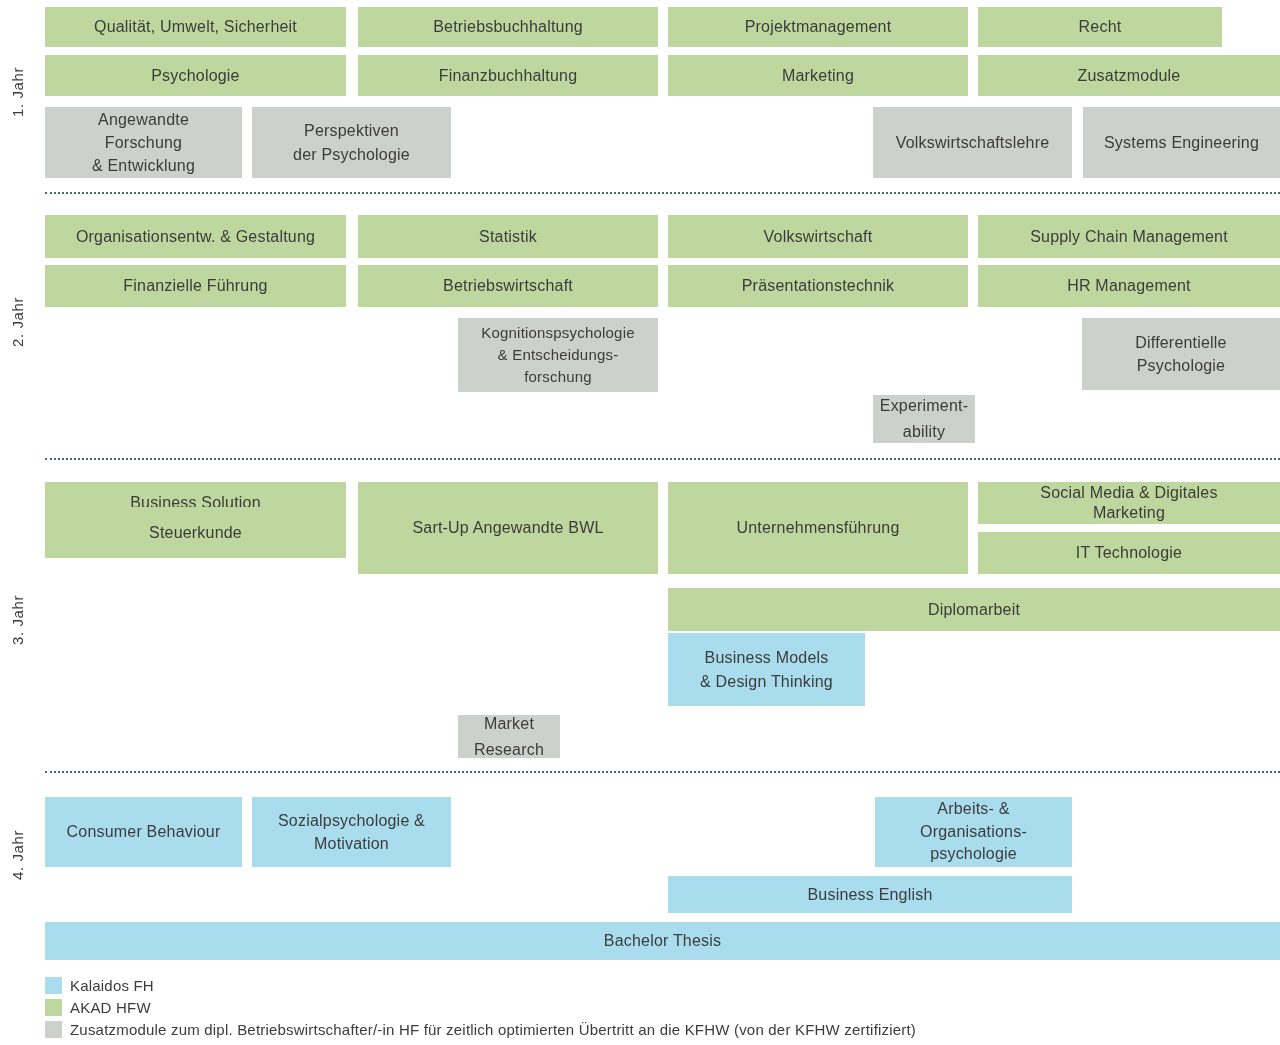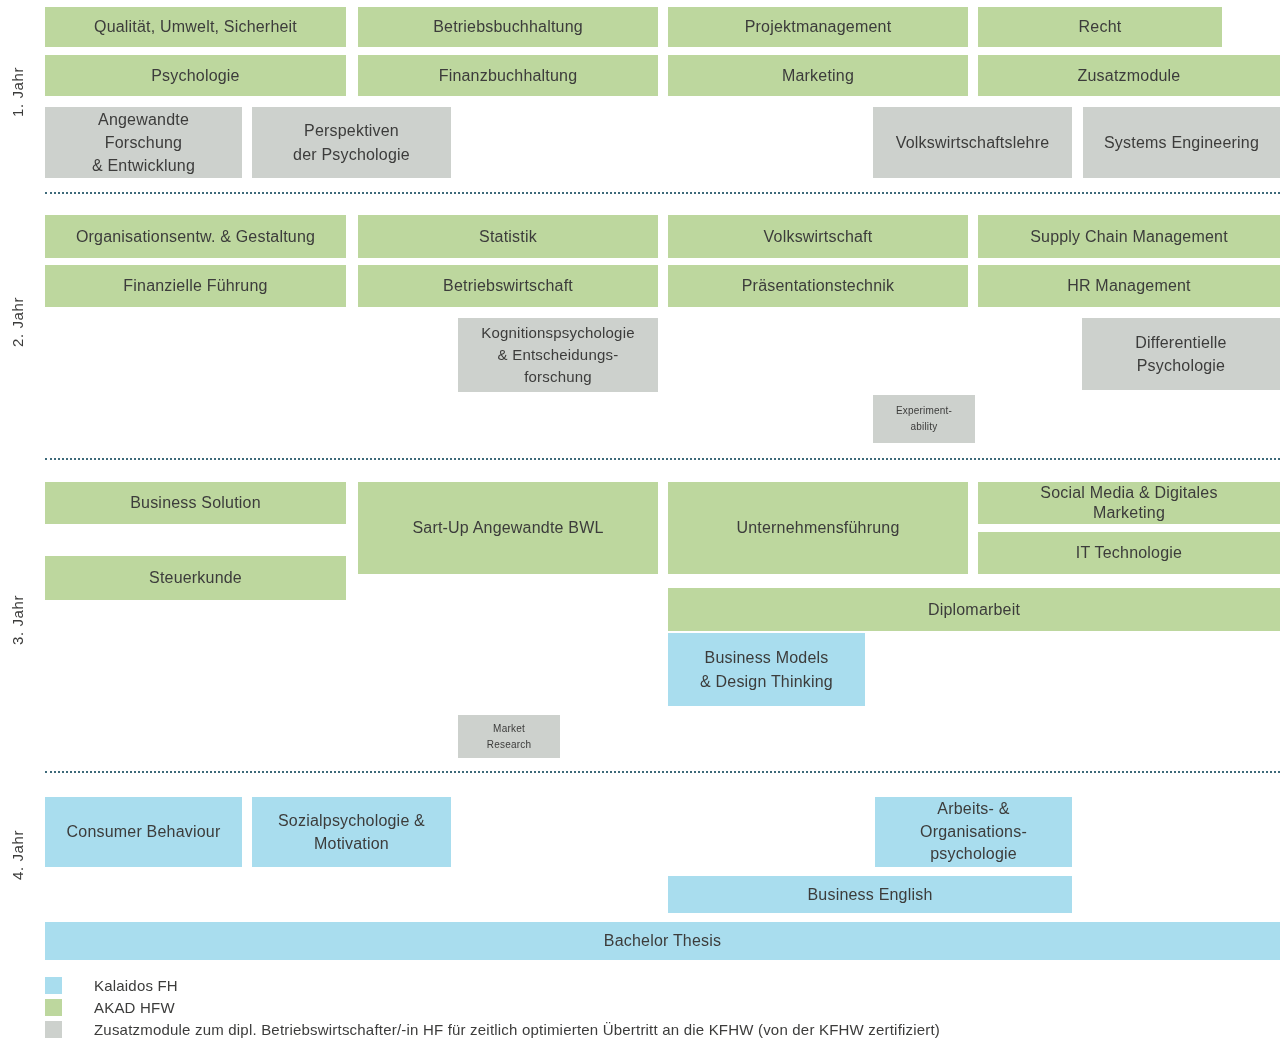--- a/index.html
+++ b/index.html
@@ -29,21 +29,21 @@
     font-size: 16px;
     line-height: 1.45;
     letter-spacing: 0.2px;
     color: var(--text);
     box-sizing: border-box;
     padding: 12px 4px;
   }
   .green { background: var(--akad-green); }
   .blue  { background: var(--kalaidos-blue); }
   .gray  { background: var(--zusatz-gray); }
-  .small { font-size: 10px; line-height: 1.6; }
+  .small { font-size: 16px; line-height: 1.6; }
   .divider {
     position: absolute;
     left: 45px;
     width: 1235px;
     height: 0;
     border-top: 2px dotted var(--divider);
   }
   .year-label {
     position: absolute;
     width: 180px;
@@ -55,21 +55,21 @@
     transform: rotate(-90deg);
     transform-origin: center;
     color: var(--text);
   }
   .legend { position: absolute; left: 45px; top: 977px; }
   .legend-item { display: flex; align-items: center; margin-bottom: 5px; height: 17px; }
   .swatch { width: 17px; height: 17px; margin-right: 8px; flex: 0 0 auto; }
   .swatch.sw-blue  { background: var(--kalaidos-blue); }
   .swatch.sw-green { background: var(--akad-green); }
   .swatch.sw-gray  { background: var(--zusatz-gray); }
-  .legend-label { font-size: 15px; letter-spacing: 0.2px; color: var(--text); white-space: nowrap; margin-left: 24px; }
+  .legend-label { font-size: 15px; letter-spacing: 0.2px; color: var(--text); white-space: nowrap; }
 </style>
 </head>
 <body>
 
 <div class="canvas">
 
   <div class="year-label" style="top:82px">1. Jahr</div>
   <div class="year-label" style="top:312px">2. Jahr</div>
   <div class="year-label" style="top:610px">3. Jahr</div>
   <div class="year-label" style="top:845px">4. Jahr</div>
@@ -108,21 +108,21 @@
 &amp; Entscheidungs-
 forschung</div>
   <div class="box gray" style="left:1082px;top:318px;width:198px;height:72px">Differentielle
 Psychologie</div>
   <div class="box gray small" style="left:873px;top:395px;width:102px;height:48px">Experiment-
 ability</div>
 
   <div class="divider" style="top:458px"></div>
 
   <div class="box green" style="left:45px;top:482px;width:301px;height:42px">Business Solution</div>
-  <div class="box green" style="left:45px;top:556px;width:301px;height:44px">Steuerkunde</div>
+  <div class="box green" style="left:45px;top:507px;width:301px;height:51px">Steuerkunde</div>
   <div class="box green" style="left:358px;top:482px;width:300px;height:92px">Sart-Up Angewandte BWL</div>
   <div class="box green" style="left:668px;top:482px;width:300px;height:92px">Unternehmensführung</div>
   <div class="box green" style="left:978px;top:482px;width:302px;height:42px;line-height:1.25">Social Media &amp; Digitales
 Marketing</div>
   <div class="box green" style="left:978px;top:532px;width:302px;height:42px">IT Technologie</div>
   <div class="box green" style="left:668px;top:588px;width:612px;height:43px">Diplomarbeit</div>
   <div class="box blue" style="left:668px;top:633px;width:197px;height:73px">Business Models
 &amp; Design Thinking</div>
   <div class="box gray small" style="left:458px;top:715px;width:102px;height:43px">Market
 Research</div>

